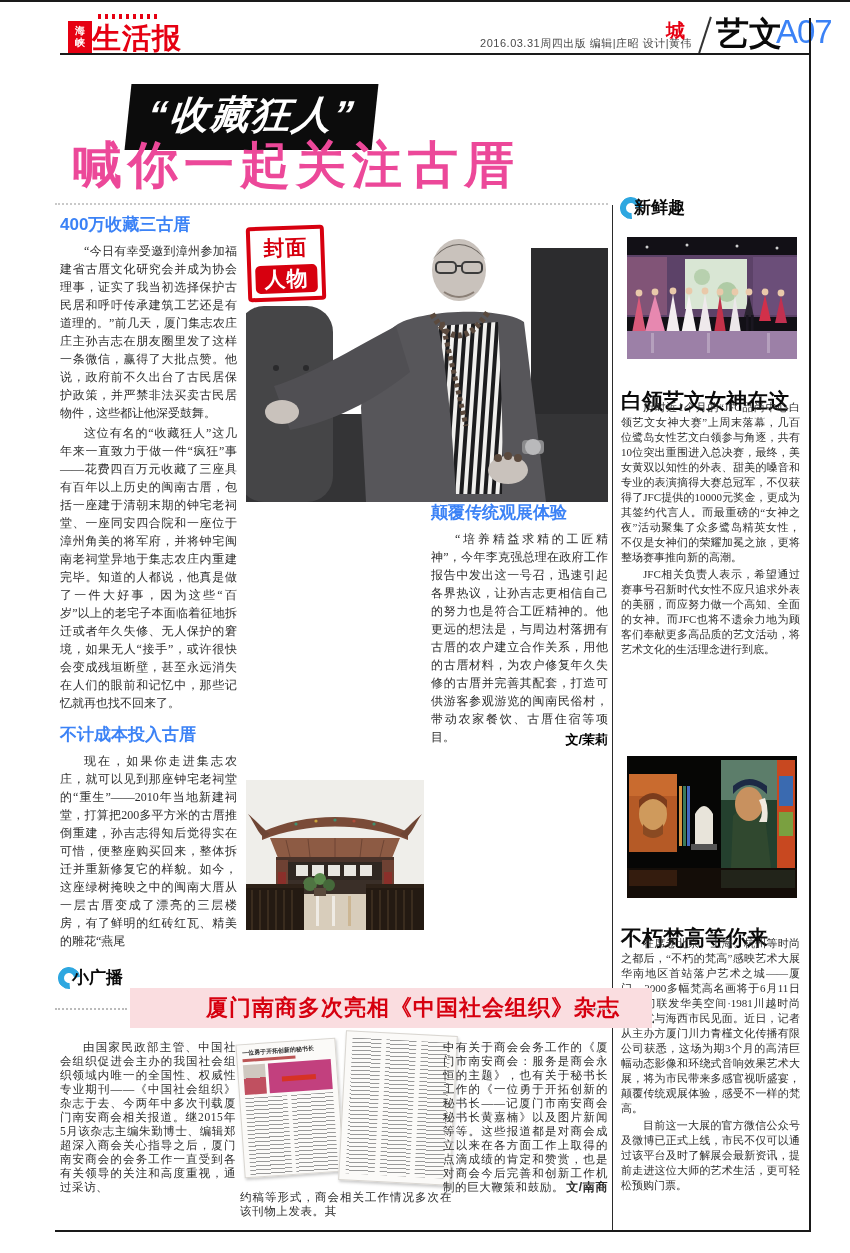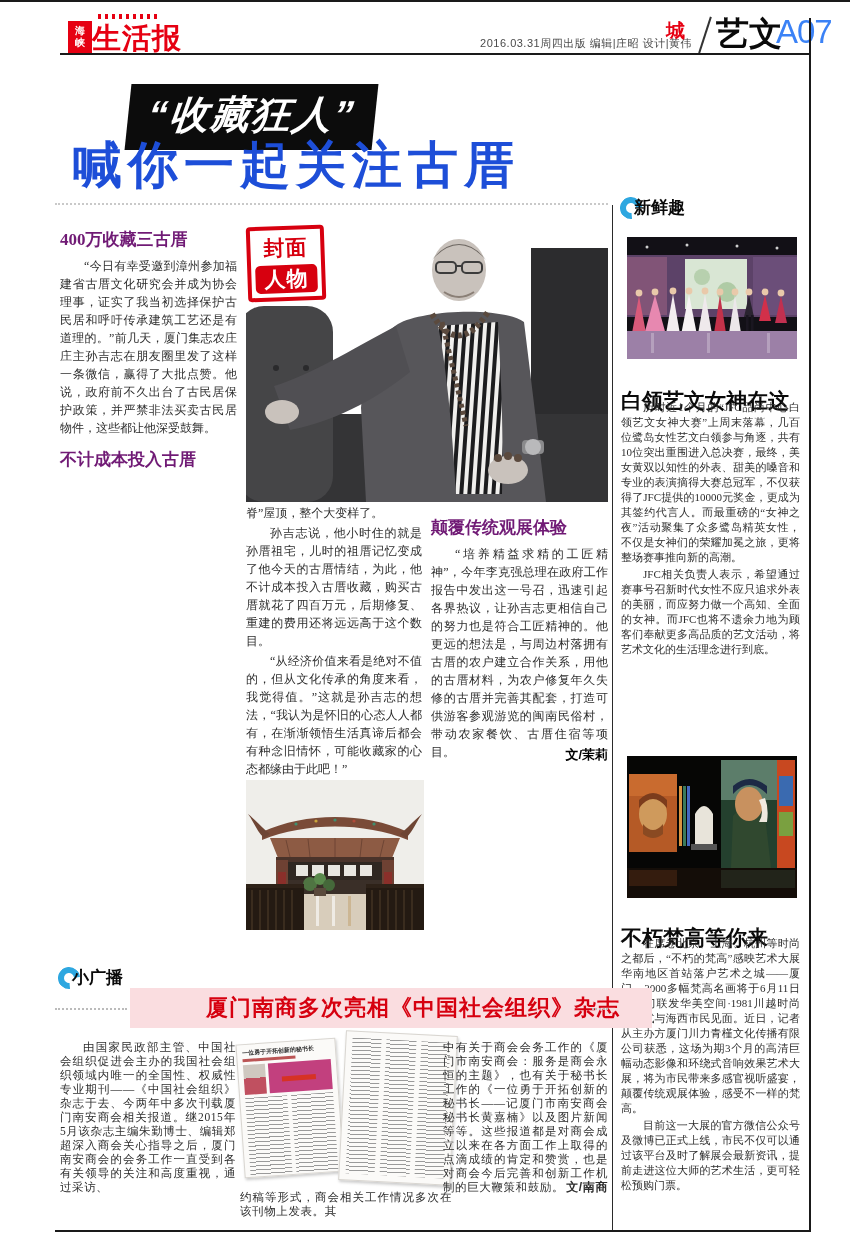--- a/index.html
+++ b/index.html
@@ -28,30 +28,30 @@
              font-family:"Liberation Serif","DejaVu Serif",serif;}
   .page-no{left:776px;top:13px;font-size:33px;font-weight:300;color:#3b82f6;letter-spacing:-1px;}
   .head-rule{left:60px;top:53px;width:750px;height:2px;background:#1a1a1a;}
   .v-right{left:809px;top:18px;width:2px;height:1213px;background:#1a1a1a;}
   .v-mid{left:612px;top:205px;width:1px;height:1026px;background:#2a2a2a;}
   .bottom-rule{left:55px;top:1230px;width:756px;height:2px;background:#1a1a1a;}
 
   
   .kicker{left:128px;top:84px;background:#0c0c0c;color:#fff;padding:4px 20px 8px;
           transform:skewX(-6deg);font-size:39px;font-weight:900;font-style:italic;letter-spacing:2px;}
-  .lead-title{left:72px;top:132px;font-size:50px;font-weight:900;letter-spacing:6px;color:#1d4ed8;
+  .lead-title{left:72px;top:132px;font-size:50px;font-weight:900;letter-spacing:6px;color:#ec4899;
               font-family:"Liberation Serif","DejaVu Serif",serif;}
   .dot-rule{left:55px;top:203px;width:553px;border-top:2px dotted #c9c9c9;height:0;}
 
   
   .col{font-family:"Liberation Serif","DejaVu Serif",serif;font-size:12px;line-height:18px;
        color:#2e2e2e;text-align:justify;}
   .col p{margin:0 0 2px;text-indent:2em;}
-  .sec-head{font-family:Liberation Serif, serif;font-weight:bold;font-size:17px;
-            color:#701a75;margin:15px 0 8px;text-indent:0;}
+  .sec-head{font-family:Liberation Sans, sans-serif;font-weight:bold;font-size:17px;
+            color:#3b82f6;margin:0 0 8px;text-indent:0;}
   .sec-head.gap{margin-top:14px;}
   .col1{left:60px;top:216px;width:177px;}
   .col2{left:246px;top:504px;width:176px;}
   .col3{left:431px;top:504px;width:177px;}
   .byline{font-family:"Liberation Sans","DejaVu Sans",sans-serif;font-weight:bold;font-size:13px;
           color:#000;text-align:right;margin-top:-17px;}
 
   
   .cover-photo{left:246px;top:218px;width:362px;height:284px;}
   .stamp{left:247px;top:226px;width:62px;border:4px solid var(--stamp-red);border-radius:4px;
@@ -146,21 +146,23 @@
   <div class="abs v-mid"></div>
   <div class="abs bottom-rule"></div>
 
   <div class="abs kicker">“收藏狂人”</div>
   <div class="abs lead-title">喊你一起关注古厝</div>
   <div class="abs dot-rule"></div>
 
   <div class="abs col col1">
     <h3 class="sec-head">400万收藏三古厝</h3>
     <p>“今日有幸受邀到漳州参加福建省古厝文化研究会并成为协会理事，证实了我当初选择保护古民居和呼吁传承建筑工艺还是有道理的。”前几天，厦门集志农庄庄主孙吉志在朋友圈里发了这样一条微信，赢得了大批点赞。他说，政府前不久出台了古民居保护政策，并严禁非法买卖古民居物件，这些都让他深受鼓舞。</p>
+    <p>这位有名的“收藏狂人”这几年来一直致力于做一件“疯狂”事——花费四百万元收藏了三座具有百年以上历史的闽南古厝，包括一座建于清朝末期的钟宅老祠堂、一座同安四合院和一座位于漳州角美的将军府，并将钟宅闽南老祠堂异地于集志农庄内重建完毕。知道的人都说，他真是做了一件大好事，因为这些“百岁”以上的老宅子本面临着征地拆迁或者年久失修、无人保护的窘境，如果无人“接手”，或许很快会变成残垣断壁，甚至永远消失在人们的眼前和记忆中，那些记忆就再也找不回来了。</p>
     <h3 class="sec-head gap">不计成本投入古厝</h3>
+    <p>现在，如果你走进集志农庄，就可以见到那座钟宅老祠堂的“重生”——2010年当地新建祠堂，打算把200多平方米的古厝推倒重建，孙吉志得知后觉得实在可惜，便整座购买回来，整体拆迁并重新修复它的样貌。如今，这座绿树掩映之中的闽南大厝从一层古厝变成了漂亮的三层楼房，有了鲜明的红砖红瓦、精美的雕花“燕尾</p>
   </div>
 
   <svg class="abs cover-photo" viewBox="0 0 362 284">
     <defs>
       <pattern id="stripes" width="8" height="8" patternUnits="userSpaceOnUse" patternTransform="rotate(4)">
         <rect width="8" height="8" fill="#f0efed"></rect>
           <rect width="4" height="8" fill="#1c1c1e"></rect>
       </pattern>
     </defs>
     <rect width="362" height="284" fill="#ffffff"></rect>
@@ -187,25 +189,20 @@
     <circle cx="252" cy="240" r="4" fill="#5b4a3e"></circle>
       <circle cx="262" cy="238" r="4" fill="#5b4a3e"></circle>
       <circle cx="272" cy="240" r="4" fill="#5b4a3e"></circle>
   </svg>
 
   <div class="abs stamp">
     <div class="s1">封面</div>
     <div class="s2">人物</div>
   </div>
 
-  <div class="abs col col2">
-    <p style="text-indent:0">脊”屋顶，整个大变样了。</p>
-    <p>孙吉志说，他小时住的就是孙厝祖宅，儿时的祖厝记忆变成了他今天的古厝情结，为此，他不计成本投入古厝收藏，购买古厝就花了四百万元，后期修复、重建的费用还将远远高于这个数目。</p>
-    <p>“从经济价值来看是绝对不值的，但从文化传承的角度来看，我觉得值。”这就是孙吉志的想法，“我认为是怀旧的心态人人都有，在渐渐领悟生活真谛后都会有种念旧情怀，可能收藏家的心态都缘由于此吧！”</p>
-  </div>
 
   <svg class="abs temple-photo" viewBox="0 0 178 150">
     <rect width="178" height="150" fill="#efeeea"></rect>
     <path d="M16,52 C60,32 118,32 162,52 L162,60 C118,42 60,42 16,60 Z" fill="#7a4b38"></path>
     <path d="M18,58 C10,50 8,42 2,34 C12,42 16,48 24,54 Z" fill="#6e4534"></path>
     <path d="M160,58 C168,50 170,42 176,34 C166,42 162,48 154,54 Z" fill="#6e4534"></path>
     <circle cx="50" cy="44" r="1.6" fill="#3f8f6f"></circle>
       <circle cx="70" cy="41" r="1.6" fill="#caa53a"></circle>
     <circle cx="89" cy="40" r="1.6" fill="#3f8f6f"></circle>
       <circle cx="108" cy="41" r="1.6" fill="#b04a3a"></circle>

